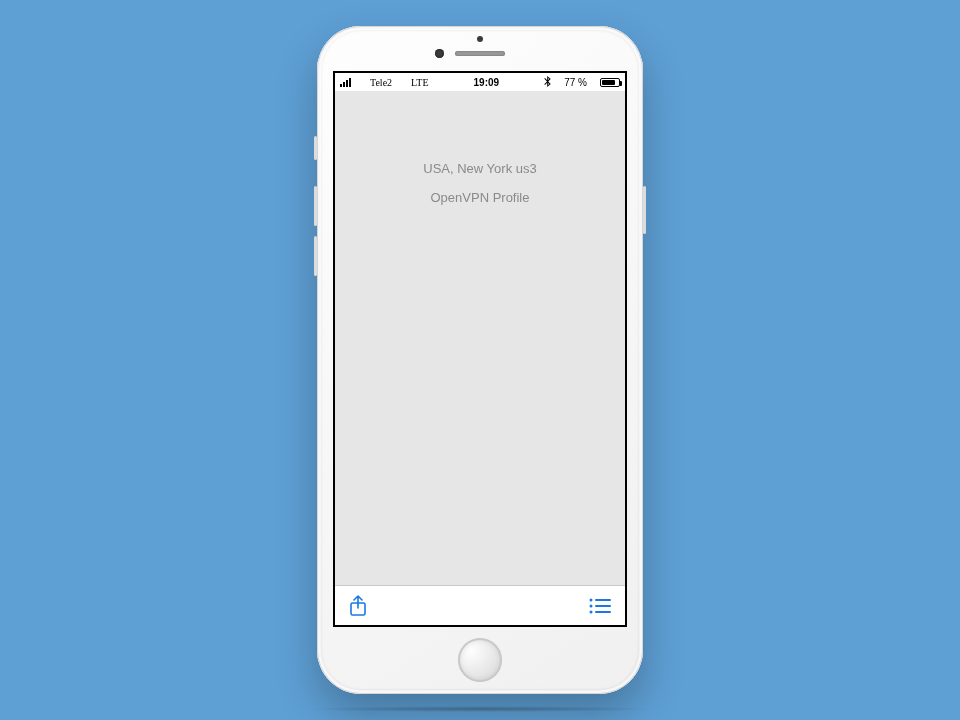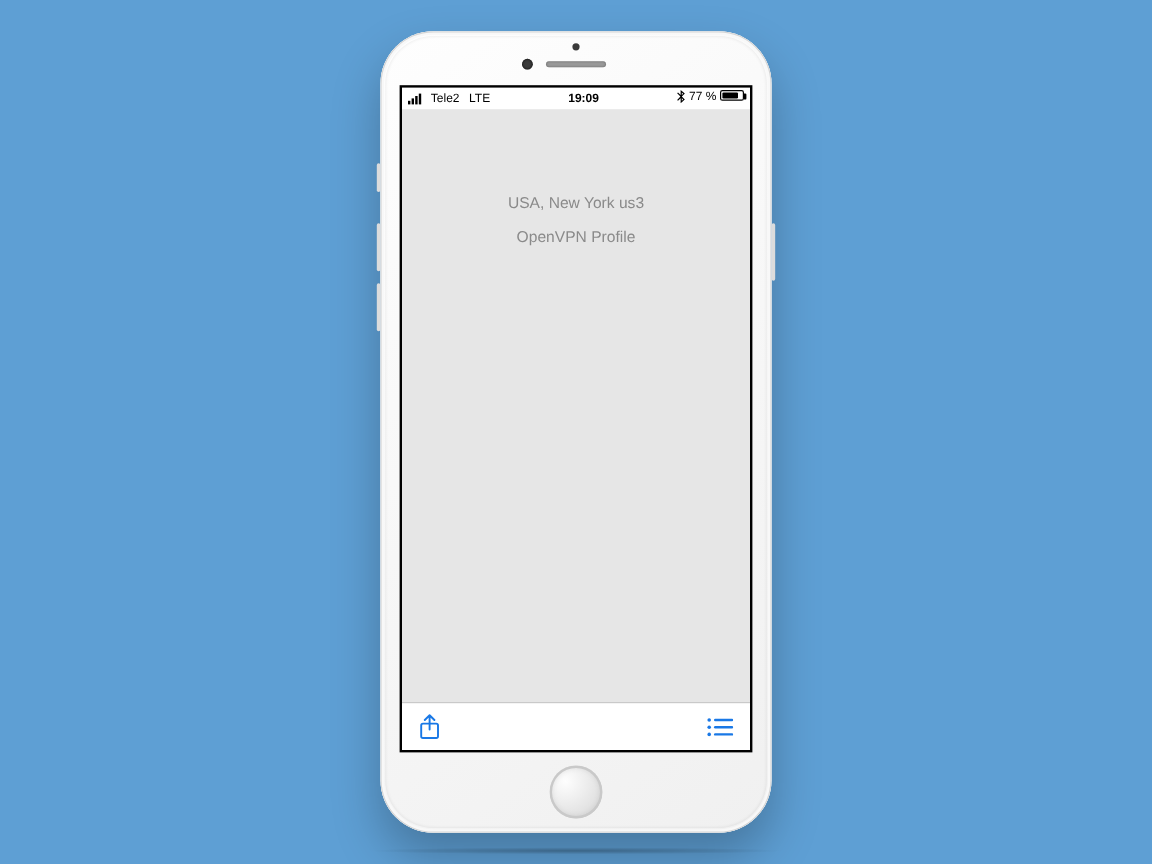--- a/index.html
+++ b/index.html
@@ -86,23 +86,23 @@
 
   
   .statusbar{
     height:18px;
     display:flex;align-items:center;
     padding:0 5px;
     font-size:10px;
     color:#000;
     flex:0 0 auto;
   }
-  .statusbar .left{display:flex;align-items:center;gap:8px;}
+  .statusbar .left{display:flex;align-items:center;gap:19px;font-family:Liberation Serif, serif;}
   .statusbar .center{flex:1;text-align:center;font-weight:600;}
-  .statusbar .right{display:flex;align-items:flex-start;gap:3px;}
+  .statusbar .right{display:flex;align-items:center;gap:13px;}
   .signal{display:flex;align-items:flex-end;gap:1px;}
   .signal span{width:2px;background:#000;}
   .signal span:nth-child(1){height:3px;}
   .signal span:nth-child(2){height:5px;}
   .signal span:nth-child(3){height:7px;}
   .signal span:nth-child(4){height:9px;}
   .battery{
     width:20px;height:9px;border:1px solid #000;border-radius:2px;position:relative;
   }
   .battery::after{content:"";position:absolute;right:-3px;top:2px;width:2px;height:5px;background:#000;border-radius:0 1px 1px 0;}

